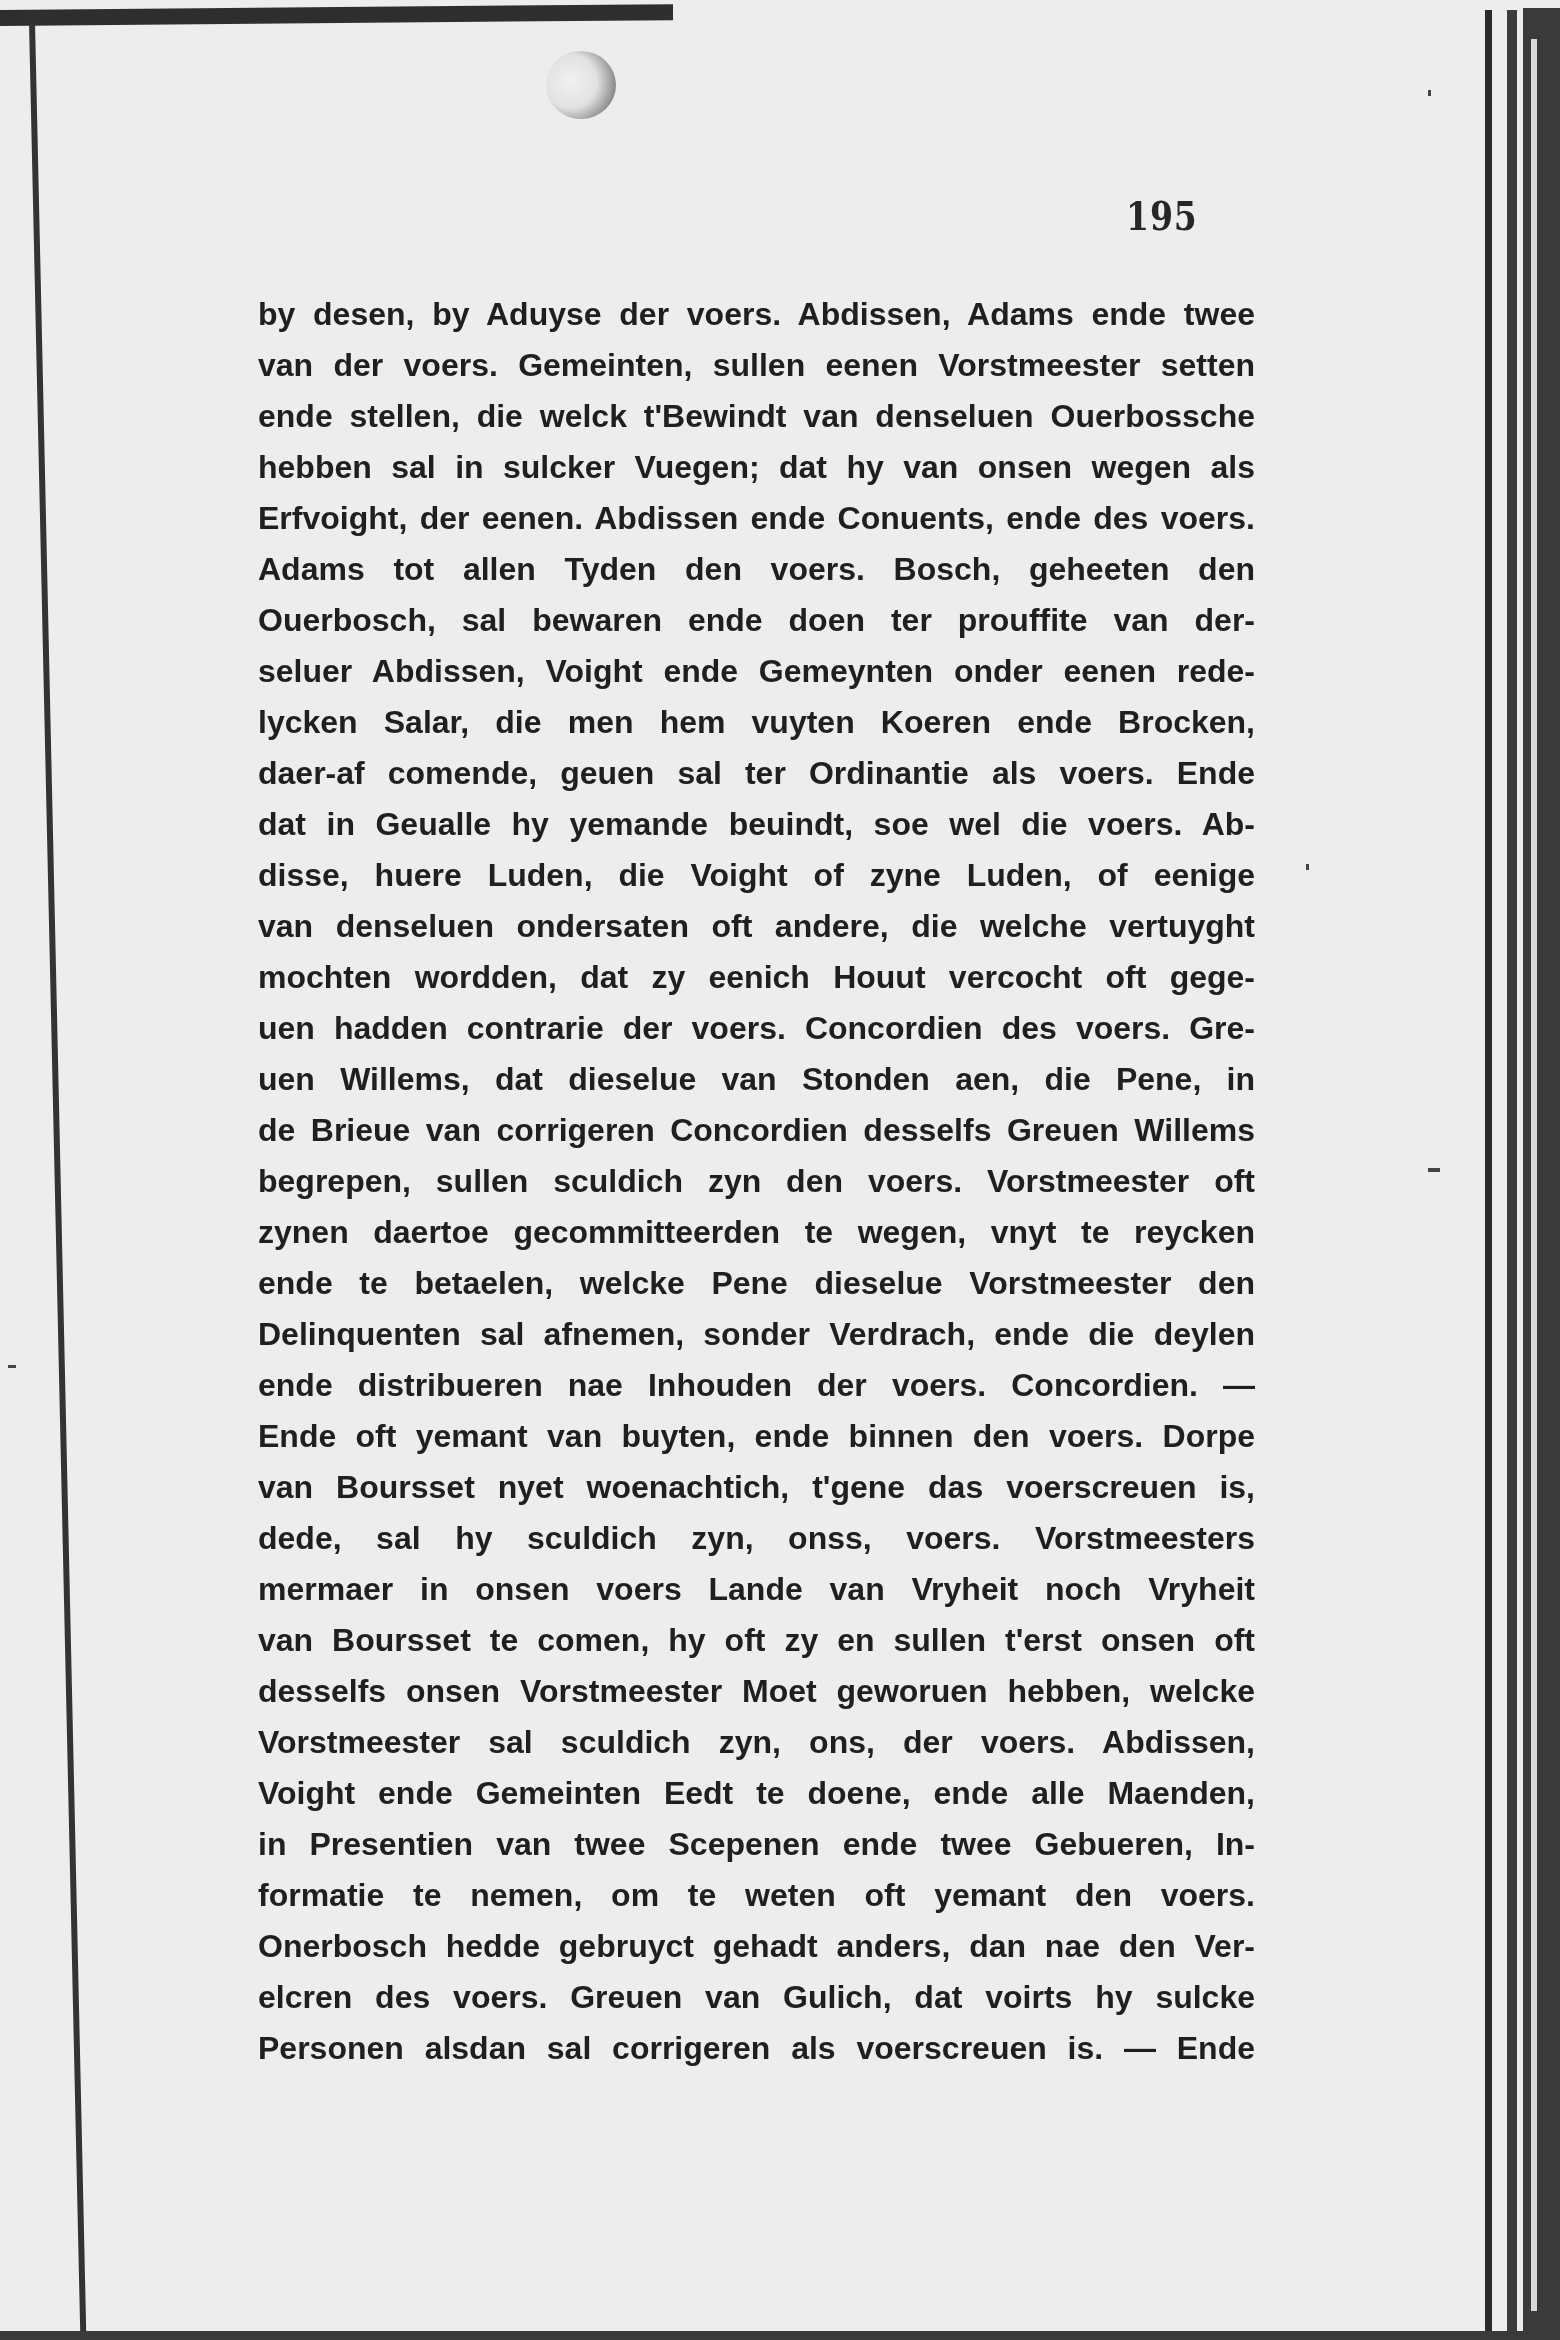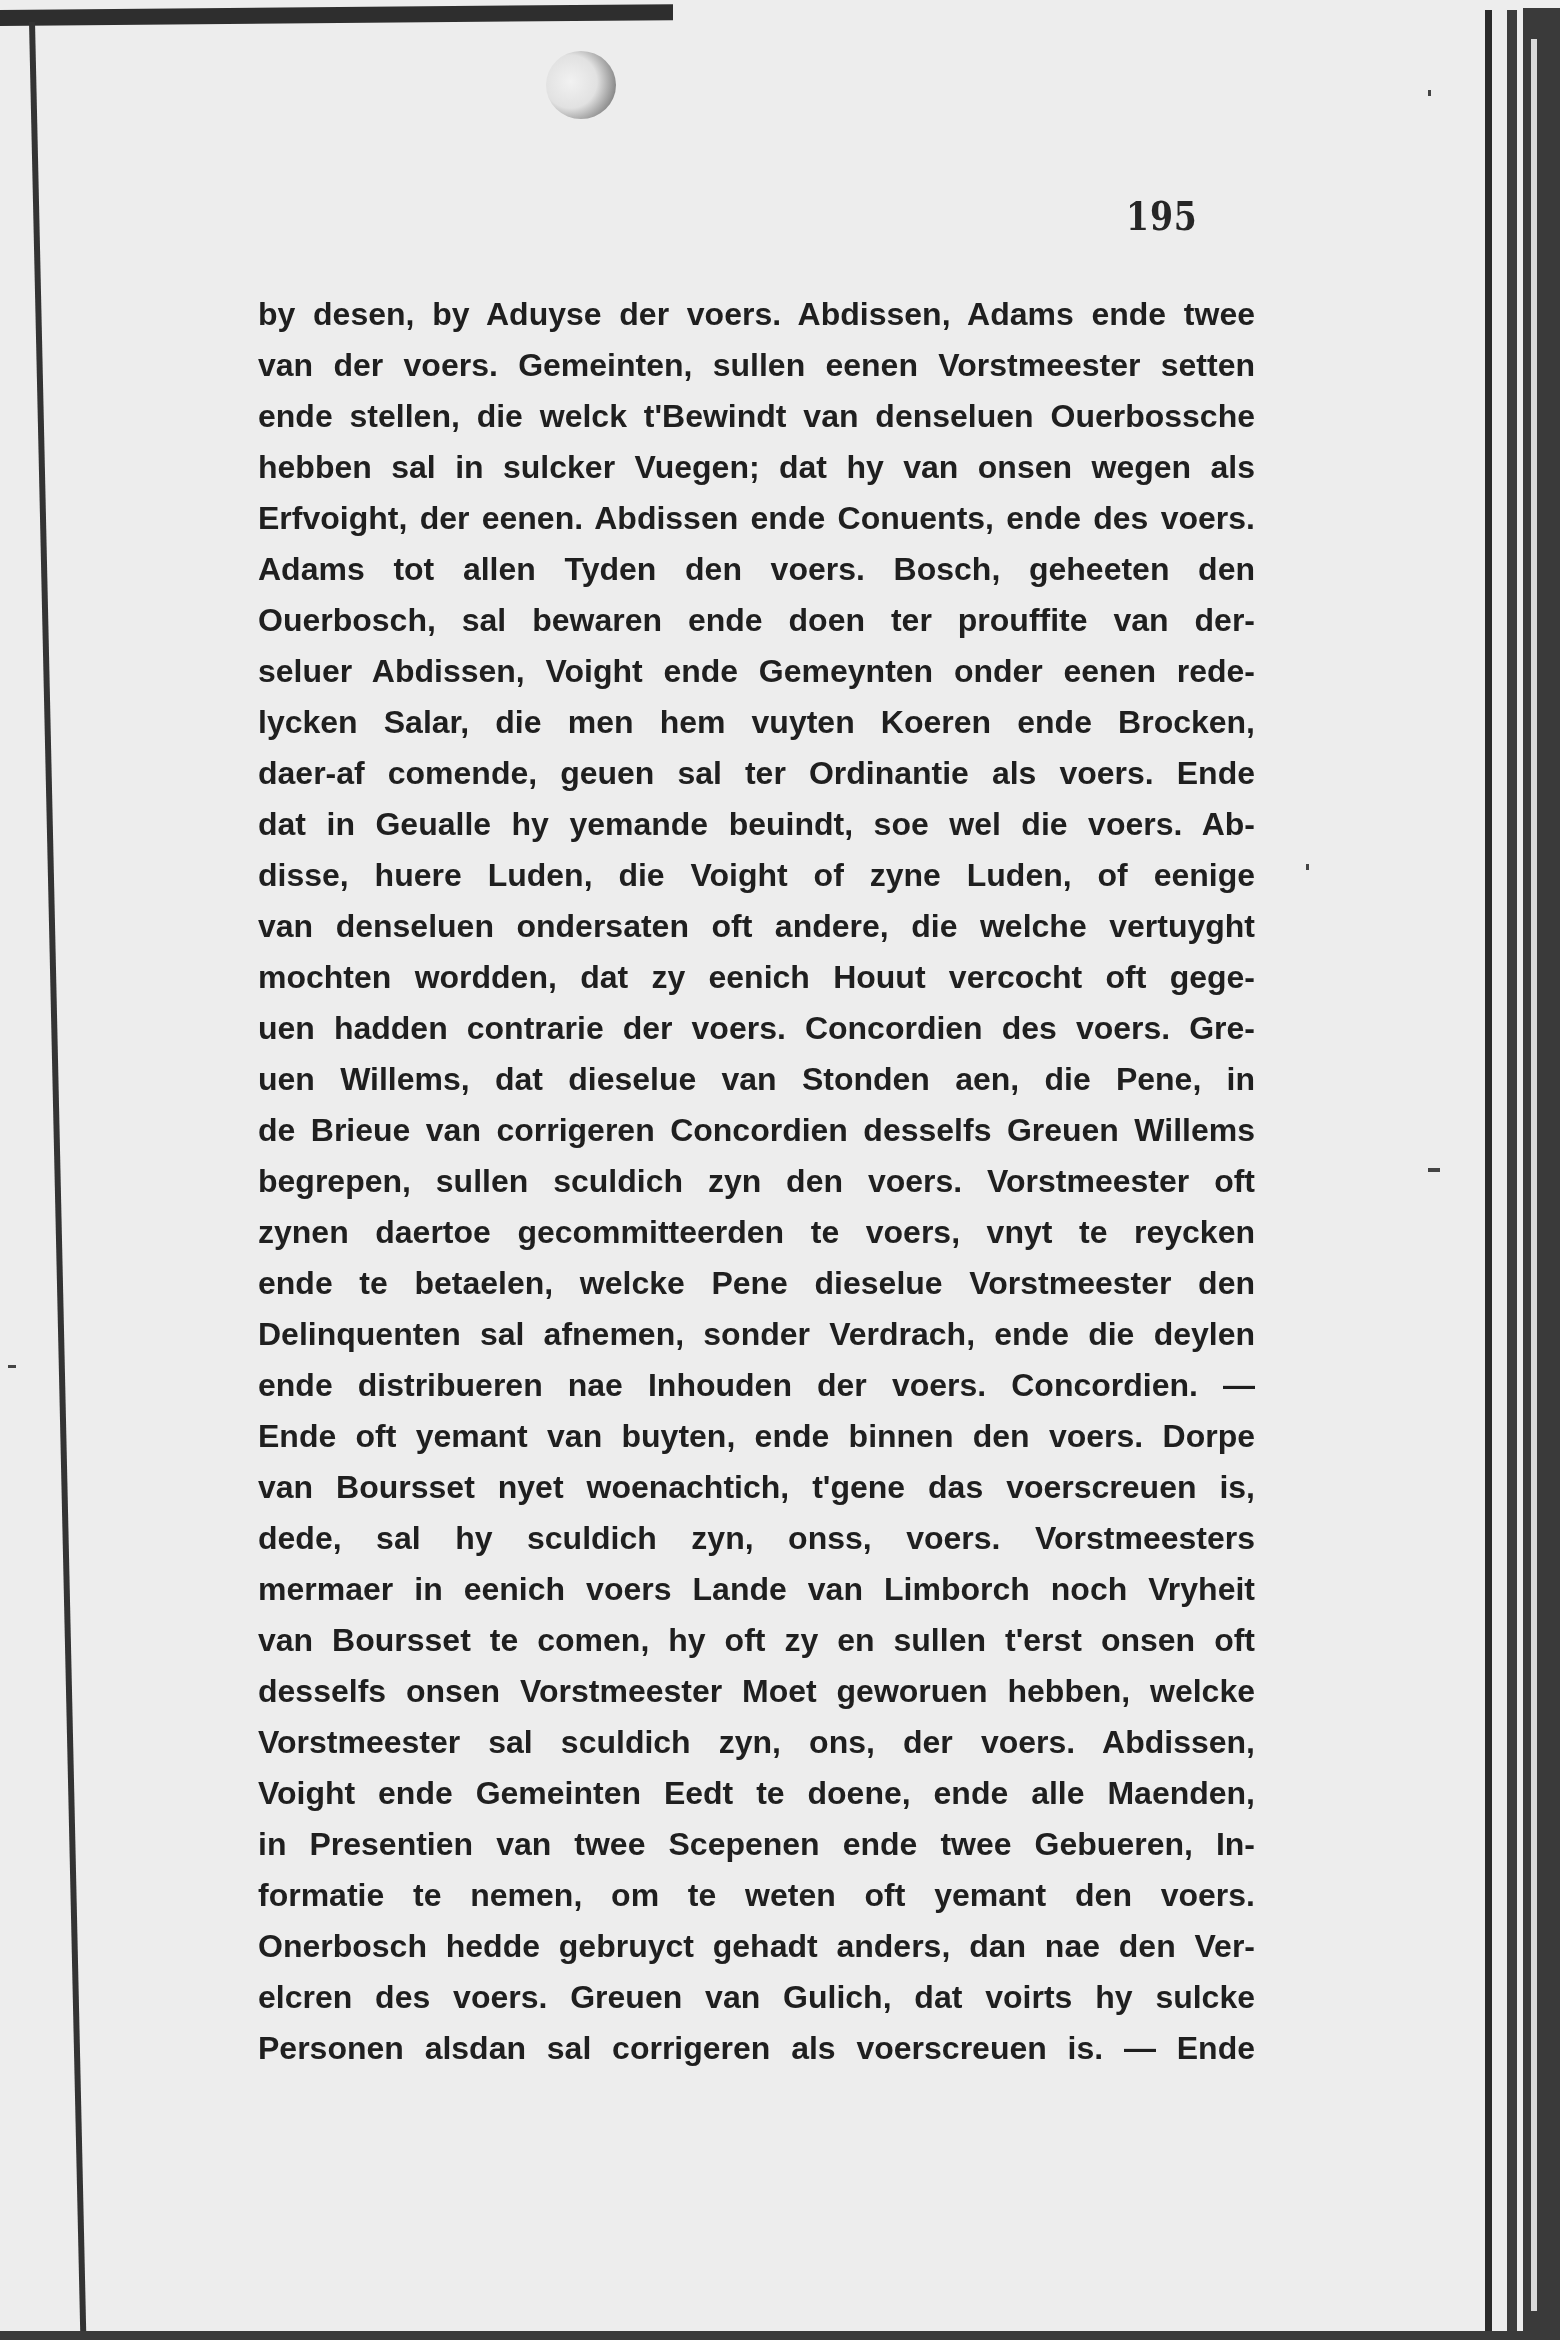--- a/index.html
+++ b/index.html
@@ -81,28 +81,28 @@
     <div class="line">lycken Salar, die men hem vuyten Koeren ende Brocken,</div>
     <div class="line">daer-af comende, geuen sal ter Ordinantie als voers. Ende</div>
     <div class="line">dat in Geualle hy yemande beuindt, soe wel die voers. Ab-</div>
     <div class="line">disse, huere Luden, die Voight of zyne Luden, of eenige</div>
     <div class="line">van denseluen ondersaten oft andere, die welche vertuyght</div>
     <div class="line">mochten wordden, dat zy eenich Houut vercocht oft gege-</div>
     <div class="line">uen hadden contrarie der voers. Concordien des voers. Gre-</div>
     <div class="line">uen Willems, dat dieselue van Stonden aen, die Pene, in</div>
     <div class="line">de Brieue van corrigeren Concordien desselfs Greuen Willems</div>
     <div class="line">begrepen, sullen sculdich zyn den voers. Vorstmeester oft</div>
-    <div class="line">zynen daertoe gecommitteerden te voers, vnyt te reycken</div>
+    <div class="line">zynen daertoe gecommitteerden te wegen, vnyt te reycken</div>
     <div class="line">ende te betaelen, welcke Pene dieselue Vorstmeester den</div>
     <div class="line">Delinquenten sal afnemen, sonder Verdrach, ende die deylen</div>
     <div class="line">ende distribueren nae Inhouden der voers. Concordien. —</div>
     <div class="line">Ende oft yemant van buyten, ende binnen den voers. Dorpe</div>
     <div class="line">van Boursset nyet woenachtich, t'gene das voerscreuen is,</div>
     <div class="line">dede, sal hy sculdich zyn, onss, voers. Vorstmeesters</div>
-    <div class="line">mermaer in eenich voers Lande van Limborch noch Vryheit</div>
+    <div class="line">mermaer in onsen voers Lande van Vryheit noch Vryheit</div>
     <div class="line">van Boursset te comen, hy oft zy en sullen t'erst onsen oft</div>
     <div class="line">desselfs onsen Vorstmeester Moet geworuen hebben, welcke</div>
     <div class="line">Vorstmeester sal sculdich zyn, ons, der voers. Abdissen,</div>
     <div class="line">Voight ende Gemeinten Eedt te doene, ende alle Maenden,</div>
     <div class="line">in Presentien van twee Scepenen ende twee Gebueren, In-</div>
     <div class="line">formatie te nemen, om te weten oft yemant den voers.</div>
     <div class="line">Onerbosch hedde gebruyct gehadt anders, dan nae den Ver-</div>
     <div class="line">elcren des voers. Greuen van Gulich, dat voirts hy sulcke</div>
     <div class="line last">Personen alsdan sal corrigeren als voerscreuen is. — Ende</div>
   </div>

